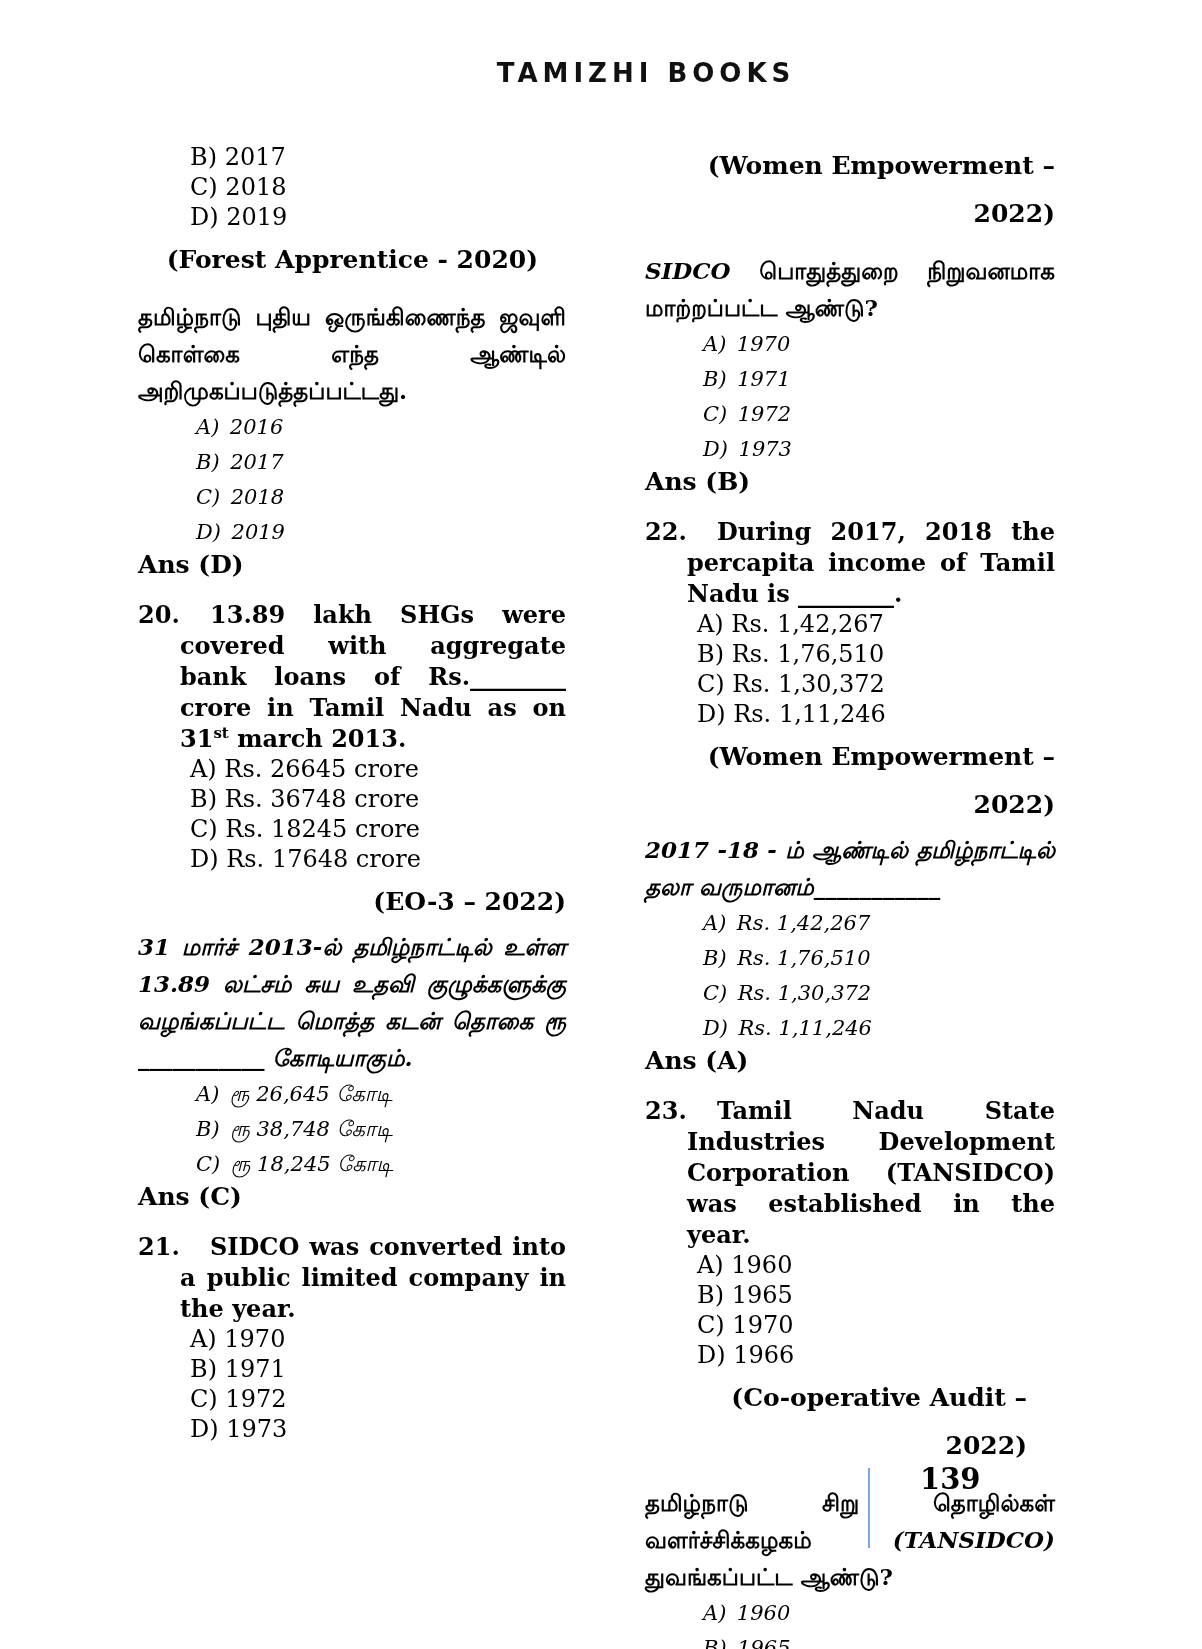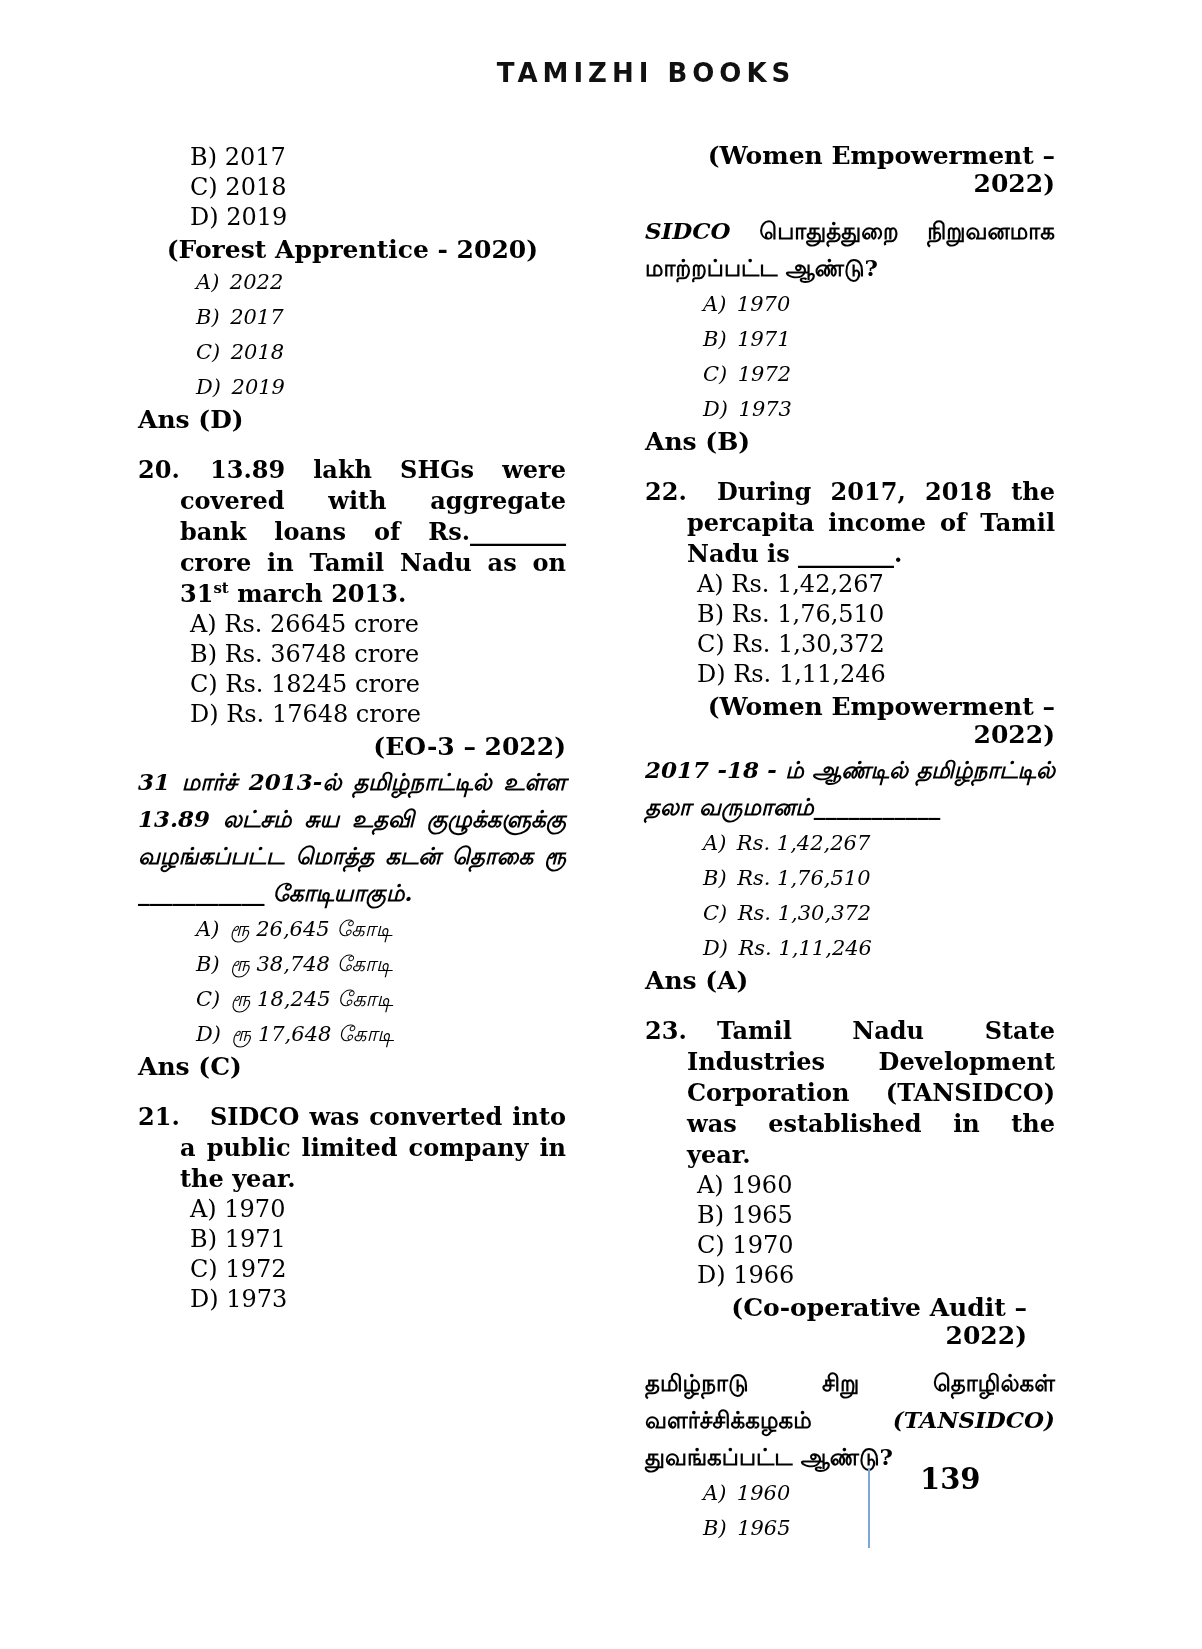--- a/index.html
+++ b/index.html
@@ -13,21 +13,21 @@
     text-align:center; font-family:"DejaVu Sans","Liberation Sans",sans-serif;
     font-weight:bold; font-size:26px; letter-spacing:5px; color:#111;padding-left:45px;
   }
   .col { position:absolute; top:142px; }
   .col-left  { left:138px;  width:428px; }
   .col-right { left:645px;  width:410px; }
 
   .opt-en { font-size:24px; line-height:30px; margin-left:52px; }
 
   .tag {
-    font-weight:bold; font-size:25px; line-height:28px;
+    font-weight:bold; font-size:25px; line-height:48px;
     text-align:right; margin-top:4px;
   }
   .tag.pad { padding-right:28px; }
 
   .tamil-q {
     font-weight:bold; font-size:23px; line-height:37px;
     text-align:justify; margin-top:14px;
   }
   .tamil-qi {
     font-weight:bold; font-style:italic; font-size:23px; line-height:37px;
@@ -66,22 +66,23 @@
   <div class="brand">TAMIZHI BOOKS</div>
 
   <div class="col col-left">
 
     <div class="opt-en gapless">B) 2017</div>
     <div class="opt-en">C) 2018</div>
     <div class="opt-en">D) 2019</div>
 
     <div class="tag pad">(Forest Apprentice - 2020)</div>
 
+    <div class="tamil-q">தமிழ்நாடு புதிய ஒருங்கிணைந்த ஜவுளி கொள்கை எந்த ஆண்டில் அறிமுகப்படுத்தப்பட்டது.</div>
 
-    <div class="opt-it">A) 2022</div>
+    <div class="opt-it">A) 2016</div>
     <div class="opt-it">B) 2017</div>
     <div class="opt-it">C) 2018</div>
     <div class="opt-it">D) 2019</div>
 
     <div class="ans">Ans (D)</div>
 
     <div class="q">
       <span class="q-num">20.</span><span>13.89 lakh SHGs were covered with aggregate bank loans of Rs.________ crore in Tamil Nadu as on 31</span><sup>st</sup><span> march 2013.</span>
     </div>
 
@@ -90,21 +91,20 @@
     <div class="opt-en">C) Rs. 18245 crore</div>
     <div class="opt-en">D) Rs. 17648 crore</div>
 
     <div class="tag">(EO-3 – 2022)</div>
 
     <div class="tamil-qi">31 மார்ச் 2013-ல் தமிழ்நாட்டில் உள்ள 13.89 லட்சம் சுய உதவி குழுக்களுக்கு வழங்கப்பட்ட மொத்த கடன் தொகை ரூ ___________ கோடியாகும்.</div>
 
     <div class="opt-it">A) ரூ 26,645 கோடி</div>
     <div class="opt-it">B) ரூ 38,748 கோடி</div>
     <div class="opt-it">C) ரூ 18,245 கோடி</div>
-    <div class="opt-it">D) ரூ 17,648 கோடி</div>
 
     <div class="ans">Ans (C)</div>
 
     <div class="q">
       <span class="q-num">21.</span><span>SIDCO was converted into a public limited company in the year.</span>
     </div>
 
     <div class="opt-en">A) 1970</div>
     <div class="opt-en">B) 1971</div>
     <div class="opt-en">C) 1972</div>

